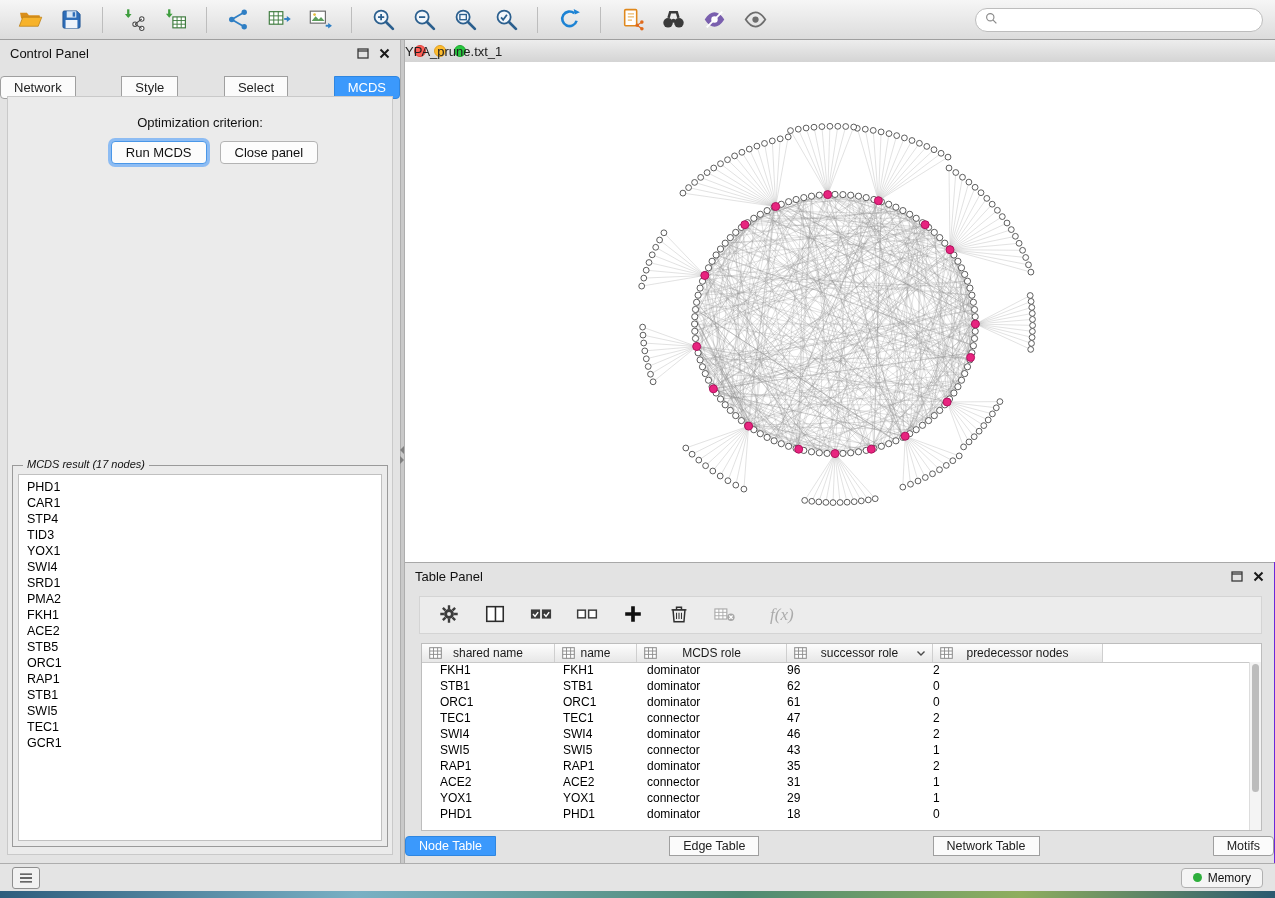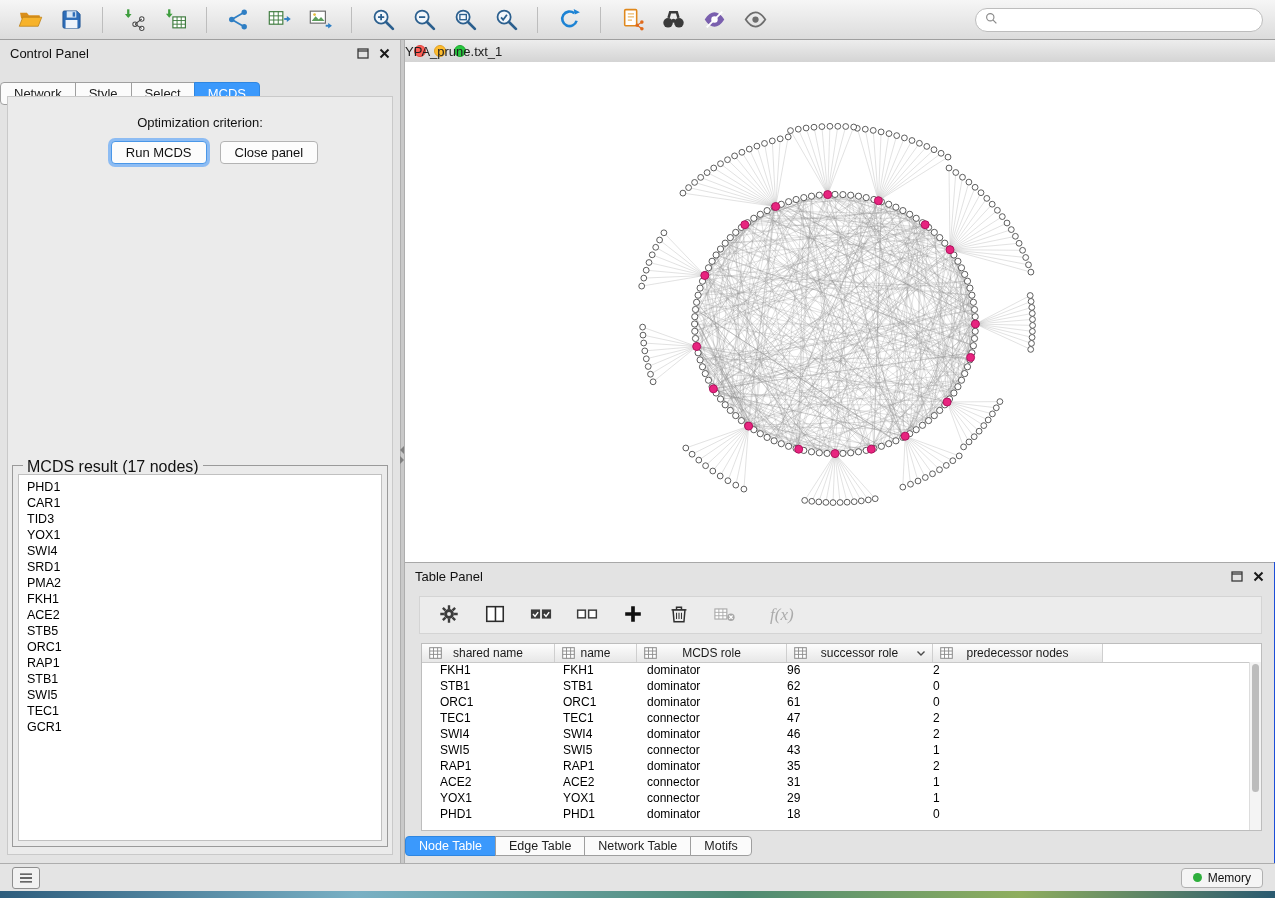--- a/index.html
+++ b/index.html
@@ -1,56 +1,56 @@
 <!DOCTYPE html>
 <html style="--tl-red: #ff5f57; --tl-yellow: #febc2e; --tl-green: #28c840; --mem-dot: #2eaf3c;"><head>
 <meta charset="utf-8">
 <style>
   html,body{margin:0;padding:0;}
   body{font-family:"Liberation Sans",sans-serif;background:#555;}
-  .app{position:relative;width:1275px;height:898px;overflow:hidden;background:#1d4ed8;}
+  .app{position:relative;width:1275px;height:898px;overflow:hidden;background:#6d28d9;}
 
   
   .toolbar{position:absolute;left:0;top:0;width:100%;height:40px;box-sizing:border-box;
     background:linear-gradient(#f6f6f6,#dcdcdc);border-bottom:1px solid #9f9f9f;
     display:flex;align-items:center;padding:0 12px;}
   .tb-icons{display:flex;align-items:center;gap:5px;}
   .tb-btn{width:36px;height:30px;display:flex;align-items:center;justify-content:center;
     background:transparent;border:none;padding:0;border-radius:4px;}
   .tb-btn .ico{display:flex;}
   .tb-sep{width:1px;height:26px;background:#bdbdbd;margin:0 8px;display:inline-block;}
   .search-box{margin-left:auto;width:268px;height:22px;background:#fff;border:1px solid #bdbdbd;
     border-radius:12px;display:flex;align-items:center;padding:0 9px;gap:5px;}
   .search-box input{border:none;outline:none;flex:1;font:12px "Liberation Sans",sans-serif;background:transparent;}
 
   
   .control-panel{position:absolute;left:0;top:40px;width:400px;height:823px;background:#e3e3e3;}
   .panel-titlebar{height:26px;display:flex;align-items:center;padding:0 10px;font-size:13px;color:#111;}
   .win-btns{margin-left:auto;display:flex;gap:10px;align-items:center;}
   .win-btns span{display:flex;cursor:default;}
-  .cp-tabs{display:flex;justify-content:flex-start;margin-top:16px;}
+  .cp-tabs{display:flex;justify-content:space-between;margin-top:10px;}
   .seg-tab{font-size:13px;padding:3px 13px;background:#fbfbfb;border:1px solid #9f9f9f;margin-left:-1px;color:#222;}
   .seg-tab:first-child{border-radius:4px 0 0 4px;margin-left:0;}
   .seg-tab:last-child{border-radius:0 4px 4px 0;}
   .seg-tab.active{background:#3b99fc;color:#fff;border-color:#2f86e0;}
   .cp-content{position:absolute;top:56px;left:7px;right:7px;bottom:8px;background:#ebebeb;border:1px solid #c9c9c9;}
   .opt-label{text-align:center;margin-top:18px;font-size:13px;color:#111;}
   .select{width:312px;height:22px;margin:9px auto 0;background:#fff;border:1px solid #b3b3b3;border-radius:4px;
     display:flex;align-items:center;box-sizing:border-box;}
   .select-text{font-size:12.5px;padding-left:8px;flex:1;white-space:nowrap;color:#000;}
   .select-stepper{width:17px;height:18px;background:linear-gradient(#74b3fb,#3a8af0);border-radius:3px;margin-right:1px;
     display:flex;flex-direction:column;align-items:center;justify-content:center;gap:2px;}
   .select-stepper i{display:block;width:0;height:0;border-left:3.5px solid transparent;border-right:3.5px solid transparent;}
   .select-stepper .up{border-bottom:4px solid #fff;}
   .select-stepper .down{border-top:4px solid #fff;}
   .btn-row{display:flex;justify-content:center;gap:13px;margin-top:11px;}
   .push-btn{font:13px "Liberation Sans",sans-serif;padding:3px 14px;background:#fcfcfc;border:1px solid #b3b3b3;border-radius:4px;color:#111;}
   .push-btn.focused{box-shadow:0 0 0 3px rgba(64,150,250,.55);border-color:#4a97e8;margin-left:29px;}
   .result-box{position:absolute;left:4px;right:4px;top:368px;bottom:7px;border:1px solid #9a9a9a;background:#ebebeb;}
-  .result-title{position:absolute;top:-8px;left:10px;background:#ebebeb;padding:0 4px;font-size:16px;color:#111;}
+  .result-title{position:absolute;top:-8px;left:10px;background:#ebebeb;padding:0 4px;font-size:11px;color:#111;font-style:italic;}
   .result-list{position:absolute;left:5px;right:5px;top:8px;bottom:5px;background:#fff;border:1px solid #c0c0c0;
     padding:4px 0 0 8px;overflow:hidden;box-sizing:border-box;}
   .result-item{font-size:12.5px;line-height:16px;color:#000;}
 
   
   .v-splitter{position:absolute;left:400px;top:40px;width:3px;height:823px;background:#c9c9c9;
     border-left:1px solid #aeaeae;border-right:1px solid #aeaeae;box-sizing:content-box;}
   .split-arrows{position:absolute;top:404px;left:-1px;width:6px;}
   .split-arrows:before,.split-arrows:after{content:"";display:block;width:0;height:0;
     border-top:4px solid transparent;border-bottom:4px solid transparent;margin:2px 0;}
@@ -84,21 +84,21 @@
   .c0{width:133px;}.c1{width:82px;}.c2{width:150px;}.c3{width:146px;}.c4{width:170px;}
   .tbody{position:absolute;top:18px;left:0;right:12px;bottom:0;overflow:hidden;}
   .trow{display:flex;height:16px;align-items:center;}
   .td{font-size:12px;color:#000;box-sizing:border-box;white-space:nowrap;}
   .td.c0{padding-left:18px;}
   .td.c1{padding-left:8px;}
   .td.c2{padding-left:10px;}
   .td.num{text-align:left;padding-right:14px;}
   .vscroll{position:absolute;top:18px;right:0;bottom:0;width:12px;background:#f4f4f4;border-left:1px solid #ddd;box-sizing:border-box;}
   .vthumb{position:absolute;top:2px;left:2px;width:7px;height:76%;background:#bcbcbc;border-radius:4px;}
-  .tp-tabs{position:absolute;left:0;right:0;top:273px;display:flex;justify-content:flex-start;}
+  .tp-tabs{position:absolute;left:0;right:0;top:273px;display:flex;justify-content:space-between;}
   .tp-tabs .seg-tab{font-size:12.5px;padding:2px 13px;}
 
   
   .statusbar{position:absolute;left:0;bottom:7px;width:100%;height:28px;background:#e4e4e4;border-top:1px solid #adadad;
     display:flex;align-items:center;padding:0 12px;box-sizing:border-box;}
   .menu-btn{width:26px;height:20px;border:1px solid #8f8f8f;border-radius:3px;background:#f2f2f2;
     display:flex;align-items:center;justify-content:center;}
   .memory-btn{margin-left:auto;display:flex;align-items:center;gap:6px;padding:2px 11px;background:#f5f5f5;
     border:1px solid #b0b0b0;border-radius:4px;font-size:12px;color:#111;}
   .memory-dot{width:9px;height:9px;border-radius:50%;background:var(--mem-dot);display:inline-block;}
@@ -310,20 +310,21 @@
       <div class="opt-label">Optimization criterion:</div>
       <div class="btn-row">
         <button class="push-btn focused">Run MCDS</button>
         <button class="push-btn">Close panel</button>
       </div>
       <div class="result-box">
         <span class="result-title">MCDS result (17 nodes)</span>
         <div class="result-list">
             <div class="result-item">PHD1</div>
             <div class="result-item">CAR1</div>
+            <div class="result-item">STP4</div>
             <div class="result-item">TID3</div>
             <div class="result-item">YOX1</div>
             <div class="result-item">SWI4</div>
             <div class="result-item">SRD1</div>
             <div class="result-item">PMA2</div>
             <div class="result-item">FKH1</div>
             <div class="result-item">ACE2</div>
             <div class="result-item">STB5</div>
             <div class="result-item">ORC1</div>
             <div class="result-item">RAP1</div>

